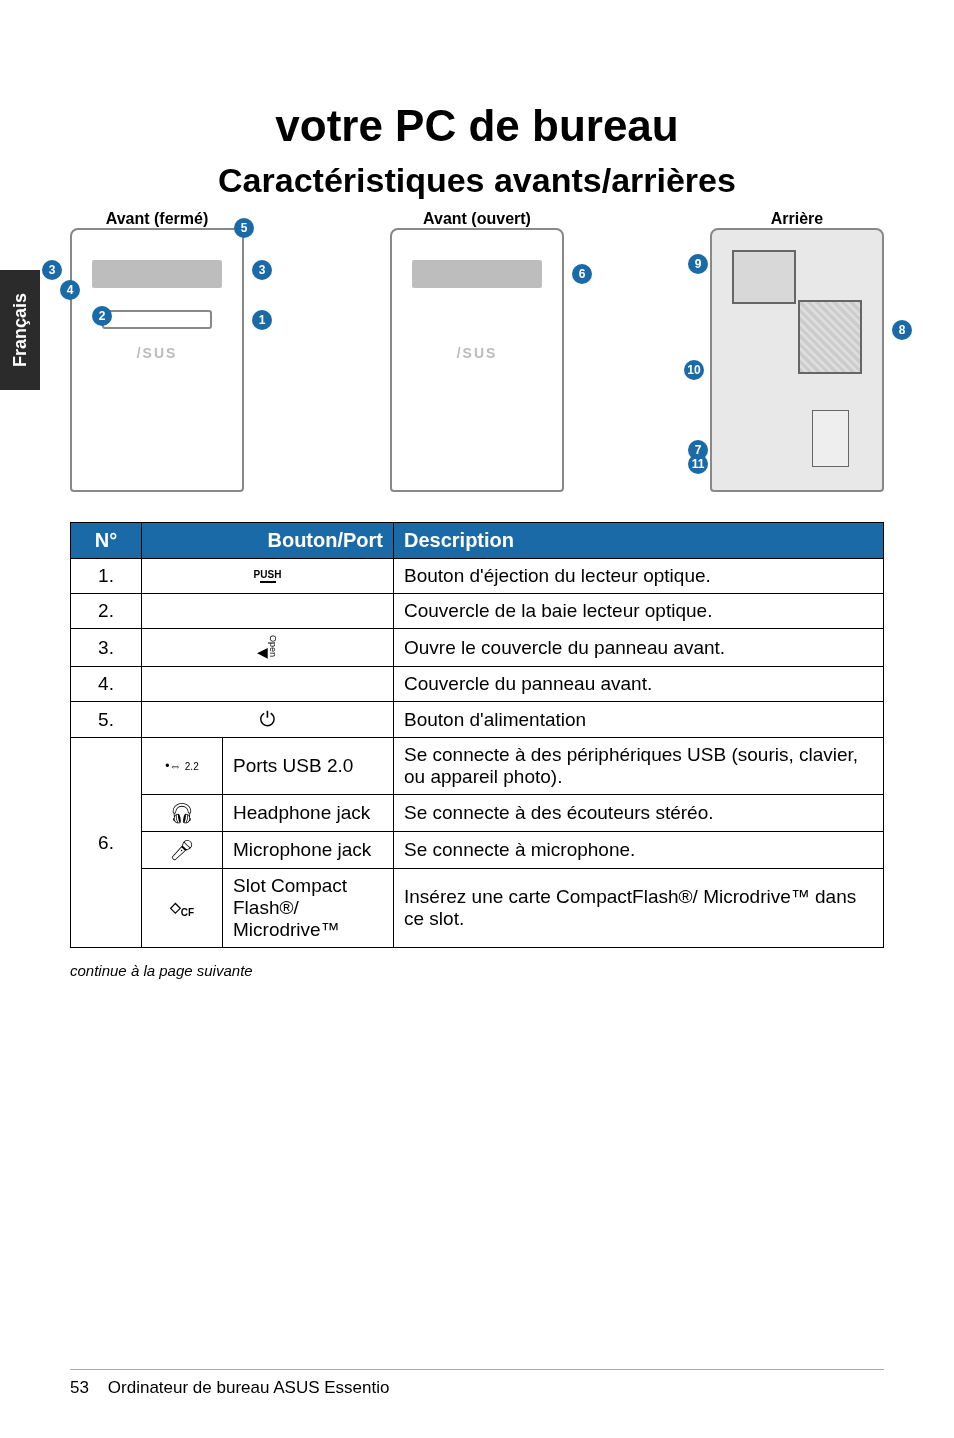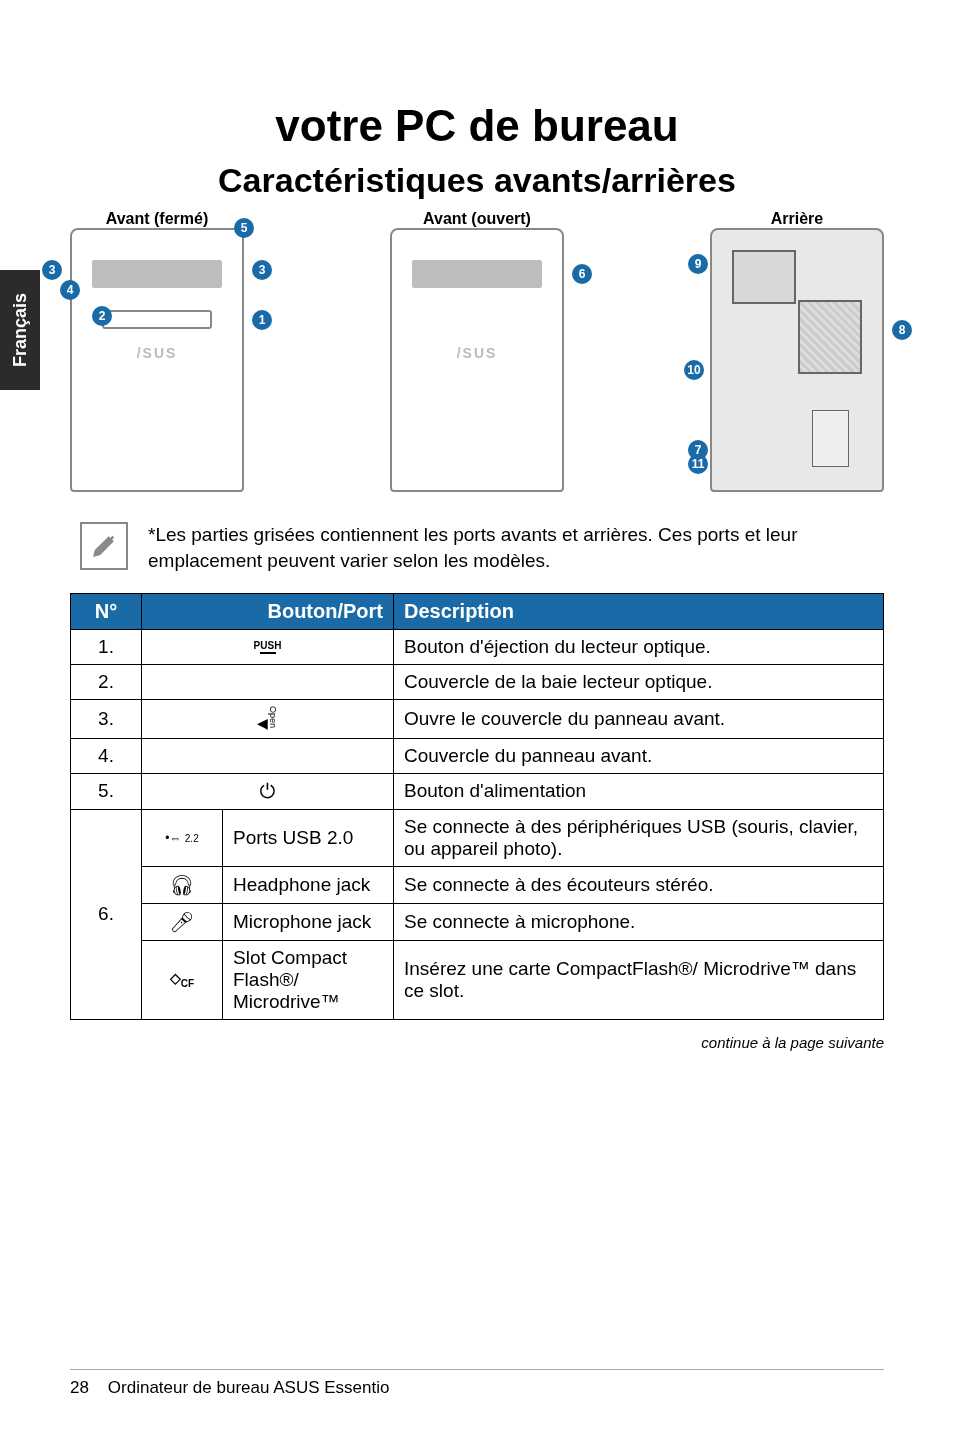--- a/index.html
+++ b/index.html
@@ -172,21 +172,21 @@
   }
   table.port-table td.icon {
     text-align: center;
     width: 60px;
   }
   table.port-table td.portname {
     width: 150px;
     margin-left: 24px;
   }
   .continue {
-    text-align: right;
+    text-align: left;
     font-style: italic;
     font-size: 15px;
     margin: 14px 0;
   }
   .footer {
     position: absolute;
     bottom: 40px;
     left: 70px;
     right: 70px;
     font-size: 17px;
@@ -278,29 +278,20 @@
           <div class="callout" style="top:90px;right:-30px">8</div>
           <div class="callout" style="top:130px;left:-28px">10</div>
           <div class="callout" style="bottom:30px;left:-24px">7</div>
           <div class="callout" style="bottom:16px;left:-24px">11</div>
         </div>
       </div>
     </div>
 
   </div>
 
-  <div class="note-row">
-    <div class="note-icon">
-      <svg width="28" height="28" viewBox="0 0 24 24" fill="none" stroke="#888" stroke-width="2">
-        <path d="M4 20l16-16M4 20l4-1 11-11-3-3L5 16l-1 4z"></path>
-        <path d="M3 21l18-18" stroke="#888" stroke-width="0"></path>
-      </svg>
-    </div>
-    <div class="note-text">*Les parties grisées contiennent les ports avants et arrières. Ces ports et leur emplacement peuvent varier selon les modèles.</div>
-  </div>
 
   <table class="port-table">
     <tbody>
         <tr>
       <th class="ncol">N°</th>
       <th colspan="2" style="text-align:right">Bouton/Port</th>
       <th>Description</th>
     </tr>
 
     <tr>
@@ -351,15 +342,15 @@
       <td>Insérez une carte CompactFlash®/ Microdrive™ dans ce slot.</td>
     </tr>
   </tbody>
     </table>
 
   <div class="continue">continue à la page suivante</div>
 
 </div>
 
 <div class="footer">
-  <span>28</span>&nbsp;&nbsp;&nbsp;
+  <span>53</span>&nbsp;&nbsp;&nbsp;
   <span>Ordinateur de bureau ASUS Essentio</span>
 </div>
 
 </body></html>

